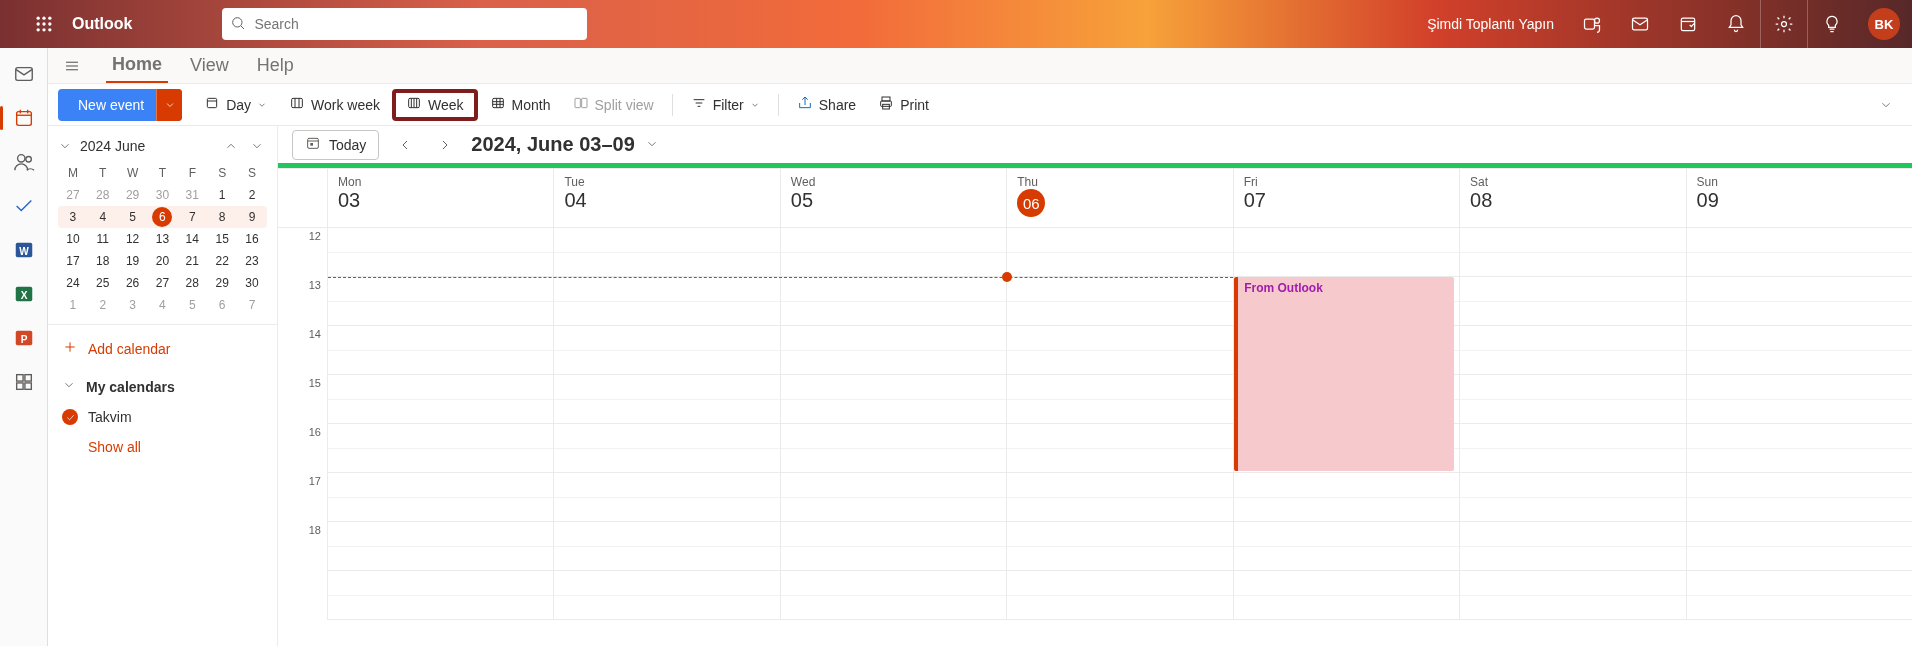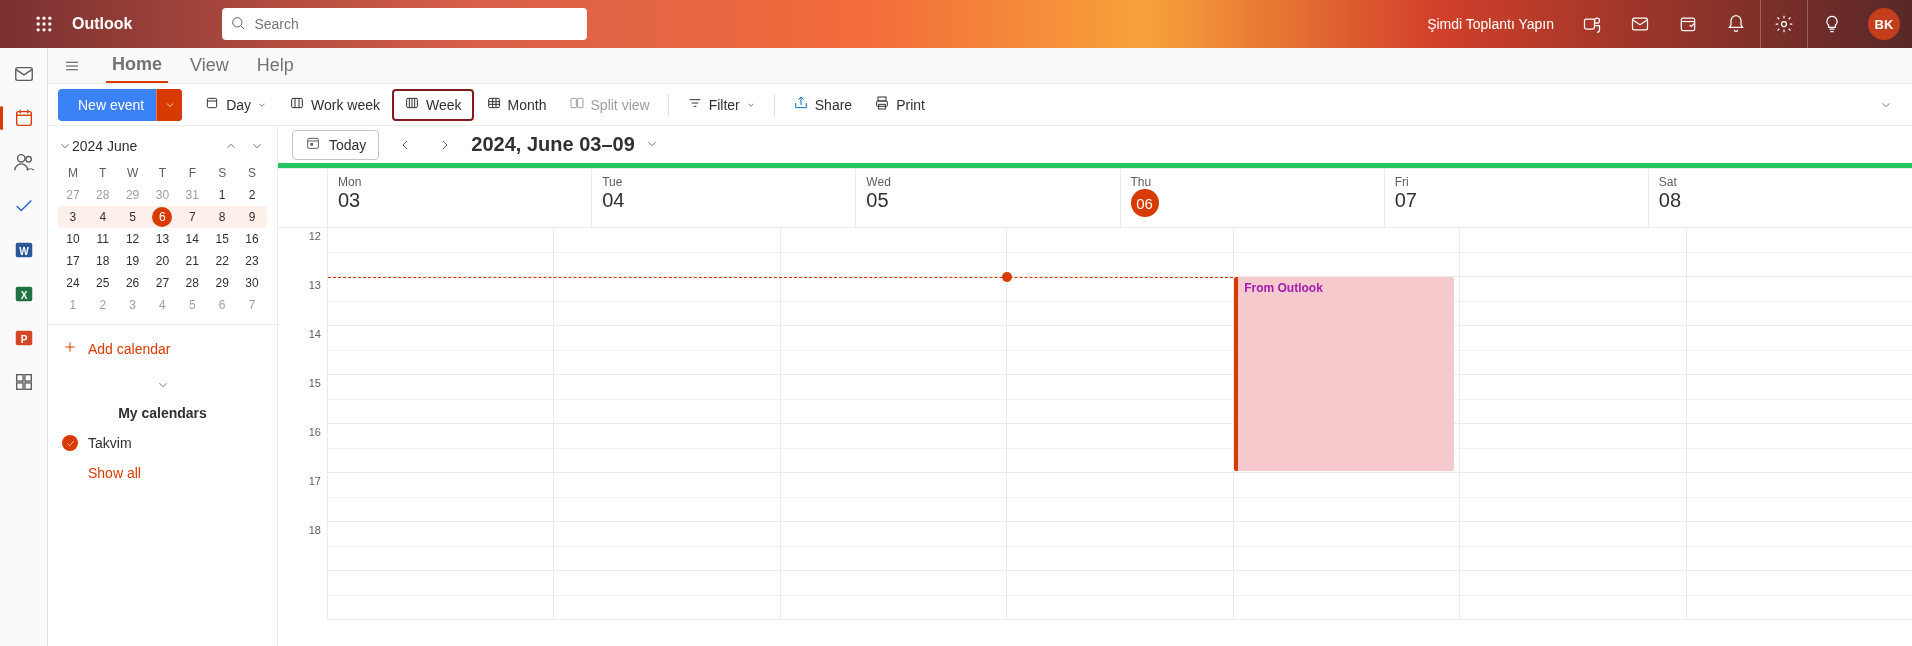--- a/index.html
+++ b/index.html
@@ -36,50 +36,50 @@
   .hamburger svg { width:18px; height:18px; color:#616161; }
   .tab { padding:6px 6px; font-size:18px; cursor:pointer; color:#737373; }
   .tab.active { font-weight:600; border-bottom:2px solid #d83b01; }
 
   
   .toolbar { position:absolute; top:84px; left:48px; right:0; height:42px; background:#fff; border-bottom:1px solid #edebe9; display:flex; align-items:center; padding:0 10px; gap:2px; }
   .new-event-btn { height:32px; display:flex; align-items:center; background:#3b82f6; color:#fff; border-radius:4px; overflow:hidden; cursor:pointer;}
   .new-event-main { display:flex; align-items:center; gap:8px; padding:0 12px; }
   .new-event-split { width:26px; height:32px; display:flex; align-items:center; justify-content:center; border-left:1px solid rgba(255,255,255,0.3); background:#d83b01;}
   .tbtn { height:32px; display:flex; align-items:center; gap:6px; padding:0 10px; cursor:pointer; border-radius:4px; color:#323130; }
-  .tbtn.sel { background:#fff; border:2px solid #7f1d1d; }
+  .tbtn.sel { background:#fff; border:4px solid #7f1d1d; }
   .tbtn.disabled { color:#a19f9d; cursor:default; }
   .tbtn svg { width:16px; height:16px; }
   .tb-sep { width:1px; height:22px; background:#e1dfdd; margin:0 6px; }
   .expand-ribbon { margin-left:auto; width:32px; height:32px; display:flex; align-items:center; justify-content:center; cursor:pointer; }
 
   
   .content { position:absolute; top:126px; left:48px; right:0; bottom:0; display:flex; }
   .side-panel { width:230px; border-right:1px solid #edebe9; background:#fff; padding:10px 10px 0 10px; overflow:hidden; }
   .cal-area { flex:1; display:flex; flex-direction:column; overflow:hidden; }
 
   
-  .mc-head { display:flex; align-items:center; margin-bottom:6px; }
+  .mc-head { display:flex; align-items:center; gap:8px; margin-bottom:6px; }
   .mc-head .chev { cursor:pointer; display:flex; }
   .mc-head .title { font-size:14px; font-weight:400; flex:1; }
   .mc-nav { display:flex; gap:6px; }
   .mc-nav span { cursor:pointer; display:flex; align-items:center; justify-content:center; width:20px; height:20px; }
 
   table.mini-cal { width:100%; border-collapse:collapse; table-layout:fixed; }
   table.mini-cal th { font-weight:400; font-size:12px; color:#605e5c; height:22px; }
   table.mini-cal td { text-align:center; font-size:12px; height:22px; cursor:pointer; }
   table.mini-cal td.dim { color:#a19f9d; }
   table.mini-cal td.today span { background:#d83b01; color:#fff; border-radius:50%; display:inline-flex; width:20px; height:20px; align-items:center; justify-content:center;}
   table.mini-cal tr.cur-week td { background:#fdefe9; }
   table.mini-cal tr.cur-week td:first-child { border-top-left-radius:4px; border-bottom-left-radius:4px;}
   table.mini-cal tr.cur-week td:last-child { border-top-right-radius:4px; border-bottom-right-radius:4px;}
 
   .side-divider { height:1px; background:#edebe9; margin:8px -10px; }
   .add-cal { display:flex; align-items:center; gap:10px; color:#d83b01; font-size:14px; cursor:pointer; padding:6px 4px; }
-  .grp-head { display:flex; align-items:center; gap:10px; font-size:14px; font-weight:600; cursor:pointer; padding:8px 4px; margin-top:6px;flex-direction:column;}
+  .grp-head { display:flex; align-items:flex-end; gap:10px; font-size:14px; font-weight:600; cursor:pointer; padding:8px 4px; margin-top:6px;}
   .cal-item { display:flex; align-items:center; gap:10px; font-size:14px; padding:6px 4px; cursor:pointer;}
   .cal-dot { width:16px; height:16px; border-radius:50%; background:#d83b01; display:flex; align-items:center; justify-content:center; color:#fff;}
   .show-all { color:#d83b01; font-size:14px; padding:8px 4px 8px 30px; cursor:pointer; }
 
   
   .cal-head { height:42px; display:flex; align-items:center; padding:0 14px; gap:12px; border-bottom:5px solid #22c55e;}
   .today-btn { height:30px; border:1px solid #c8c6c4; border-radius:4px; display:flex; align-items:center; gap:8px; padding:0 12px; cursor:pointer; background:#fff;}
   .nav-arrow { width:28px; height:28px; display:flex; align-items:center; justify-content:center; cursor:pointer; color:#616161;}
   .range-title { font-size:20px; font-weight:600; display:flex; align-items:center; gap:10px; }
 
@@ -512,20 +512,24 @@
           </div>
           <div class="day-head today"><div class="dn">Thu</div><div class="dnum">06</div></div>
           <div class="day-head">
             <div class="dn">Fri</div>
             <div class="dnum">07</div>
           </div>
           <div class="day-head">
             <div class="dn">Sat</div>
             <div class="dnum">08</div>
           </div>
+          <div class="day-head">
+            <div class="dn">Sun</div>
+            <div class="dnum">09</div>
+          </div>
         </div>
     </div>
     <div class="grid-wrap">
       <div class="grid-inner" id="grid-inner">
           <div class="grid-row">
             <div class="time-cell">12</div>
             <div class="slot"></div>
             <div class="slot"></div>
             <div class="slot"></div>
             <div class="slot"></div>

